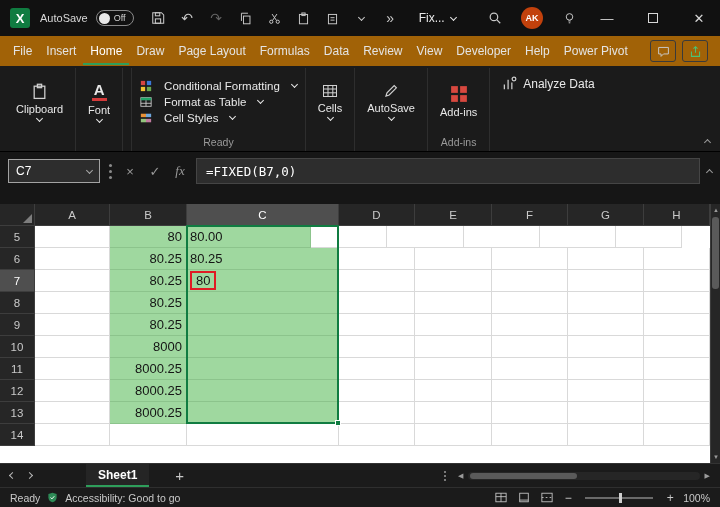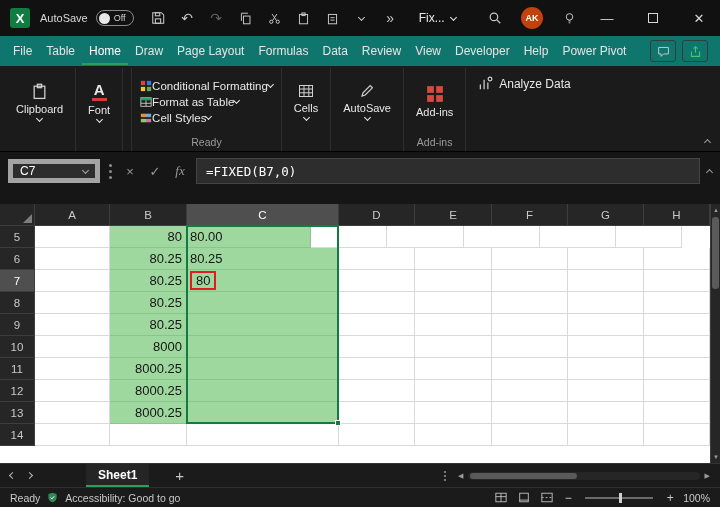--- a/index.html
+++ b/index.html
@@ -24,42 +24,42 @@
   .tstate { font-size:9px; color:#d0d0d0; }
   .tbtn { width:25px; height:26px; display:flex; align-items:center; justify-content:center; color:#c8c8c8; font-size:14px; border-radius:3px; }
   .tbtn.dis { color:#636363; }
   .doc { display:flex; align-items:center; gap:6px; margin-left:12px; font-size:12px; color:#e8e8e8; }
   .tb-space { flex:1; }
   .avatar { width:22px; height:22px; border-radius:50%; background:#c2410c; color:#fff; font-size:9px; font-weight:bold; display:flex; align-items:center; justify-content:center; margin:0 10px; }
   .winbtn { width:42px; height:36px; display:flex; align-items:center; justify-content:center; color:#d8d8d8; font-size:13px; }
   .maxico { width:10px; height:10px; border:1px solid #d8d8d8; }
 
   
-  .menubar { height:30px; display:flex; align-items:center; padding:0 6px; gap:0; background:#0f766e; flex:none; }
+  .menubar { height:30px; display:flex; align-items:center; padding:0 6px; gap:0; background:#a16207; flex:none; }
   .mitem { font-size:12px; color:#e4e4e4; padding:6px 7px 5px; white-space:nowrap; border-bottom:2px solid transparent; }
   .mitem.active { color:#fff; border-bottom-color:#2E9E5B; }
   .mb-space { flex:1; }
   .mb-ico { width:26px; height:22px; display:flex; align-items:center; justify-content:center; border:1px solid #3a3a3a; border-radius:3px; margin-right:6px; }
 
   
   .ribbon { height:86px; background:#1b1b1b; display:flex; align-items:stretch; padding:2px 4px 0; position:relative; flex:none; border-bottom:1px solid #000; }
   .gwrap { display:flex; flex-direction:column; border-right:1px solid #2e2e2e; padding:0 4px; }
   .gcontent { flex:1; display:flex; align-items:center; justify-content:center; }
   .gcap { height:16px; font-size:10.5px; color:#9a9a9a; text-align:center; line-height:14px; }
   .rgroup { display:flex; flex-direction:column; align-items:center; gap:3px; padding:4px 8px; color:#e8e8e8; }
   .rlbl { font-size:11px; white-space:nowrap; }
   .fontA { font-size:15px; font-weight:bold; color:#e8e8e8; border-bottom:3px solid #d43b3b; line-height:16px; padding:0 2px; }
   .scol { display:flex; flex-direction:column; justify-content:center; gap:4px; flex:1; padding:2px 4px; }
-  .sbtn { display:flex; align-items:center; gap:0; font-size:11.5px; color:#e8e8e8; white-space:nowrap; }
+  .sbtn { display:flex; align-items:center; gap:12px; font-size:11.5px; color:#e8e8e8; white-space:nowrap; }
   .abtn { display:flex; align-items:center; gap:6px; font-size:12px; color:#e8e8e8; padding:8px 8px; }
   .ribcol { position:absolute; right:10px; bottom:6px; color:#9a9a9a; }
 
   
   .fbar { height:38px; background:#161616; display:flex; align-items:center; padding:0 8px; gap:7px; flex:none; }
-  .namebox { width:92px; height:24px; background:#2d2d2d; border:5px solid #a3a3a3; display:flex; align-items:center; padding:0 7px; font-size:12px; color:#fff; gap:4px; }
+  .namebox { width:92px; height:24px; background:#2d2d2d; border:1px solid #a3a3a3; display:flex; align-items:center; padding:0 7px; font-size:12px; color:#fff; gap:4px; }
   .namebox .chv { margin-left:auto; color:#a8a8a8; }
   .vdots { width:3px; height:3px; border-radius:50%; background:#8a8a8a; box-shadow:0 -6px 0 #8a8a8a, 0 6px 0 #8a8a8a; margin:0 2px; }
   .fxb { color:#9a9a9a; font-size:13px; width:18px; text-align:center; }
   .fxit { font-style:italic; font-family:Liberation Serif, serif; }
   .finput { flex:1; height:26px; background:#2d2d2d; border:1px solid #454545; display:flex; align-items:center; padding:0 9px; font-family:"DejaVu Sans Mono", monospace; font-size:12.5px; color:#fff; }
   .gapstrip { height:14px; background:#161616; flex:none; }
 
   
   .sheet { height:259px; position:relative; background:#fff; overflow:hidden; flex:none; }
   .gtable { position:absolute; left:0; top:0; width:710px; }
@@ -171,21 +171,21 @@
     <div class="winbtn">—</div>
     <div class="winbtn">
         <span class="maxico"></span>
       </div>
     <div class="winbtn">✕</div>
   </div>
 
   <div class="menubar">
     <div style="display:flex;align-items:center;">
         <span class="mitem">File</span>
-        <span class="mitem">Table</span>
+        <span class="mitem">Insert</span>
         <span class="mitem active">Home</span>
         <span class="mitem">Draw</span>
         <span class="mitem">Page Layout</span>
         <span class="mitem">Formulas</span>
         <span class="mitem">Data</span>
         <span class="mitem">Review</span>
         <span class="mitem">View</span>
         <span class="mitem">Developer</span>
         <span class="mitem">Help</span>
         <span class="mitem">Power Pivot</span>

